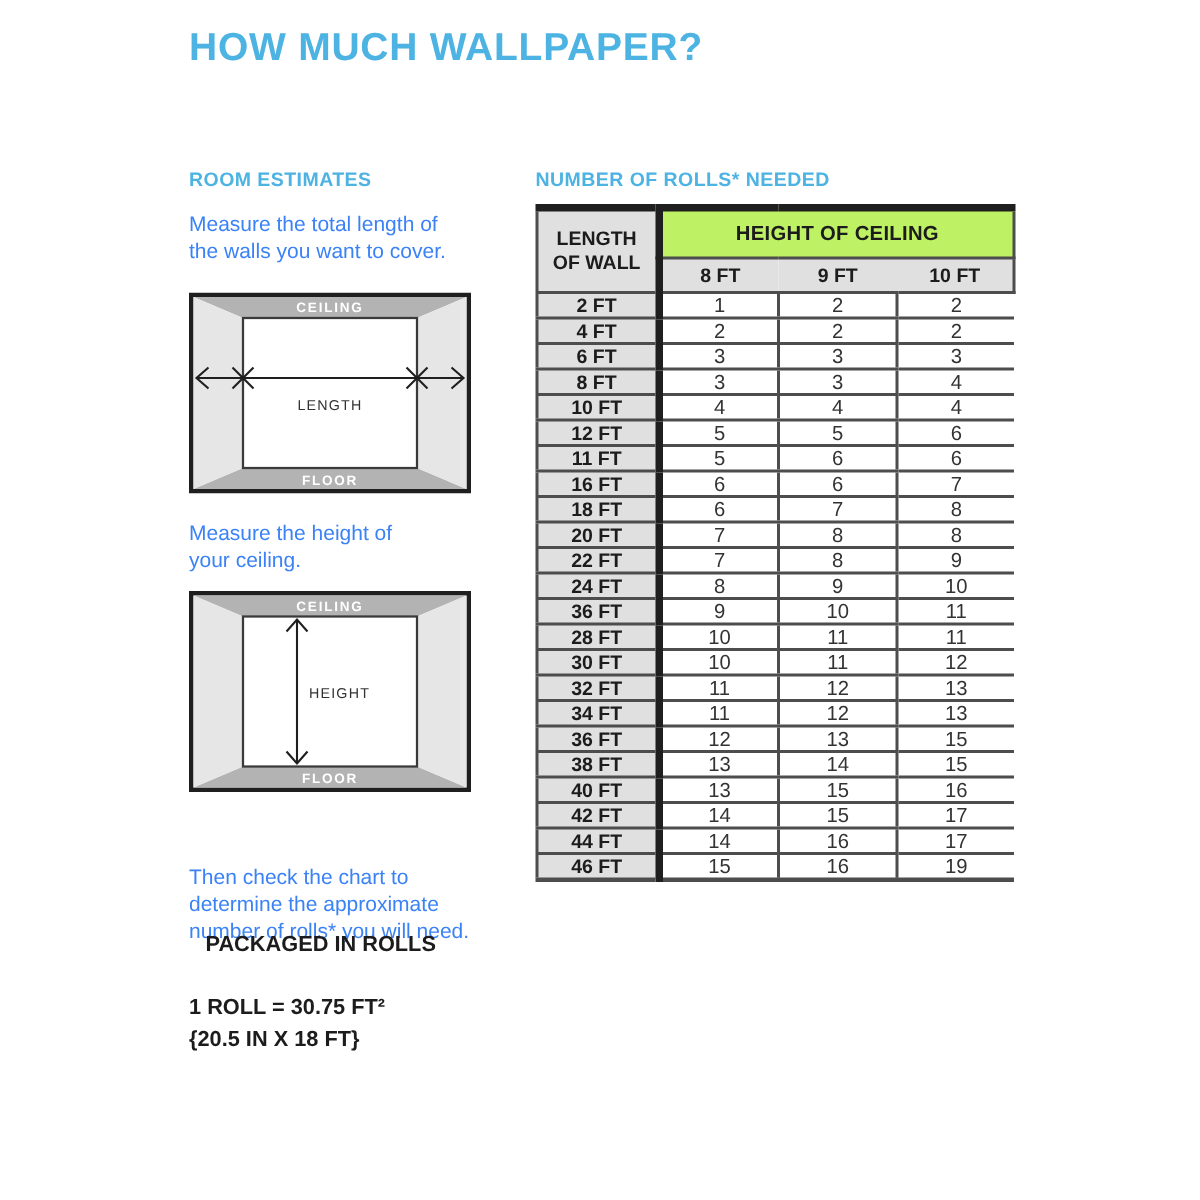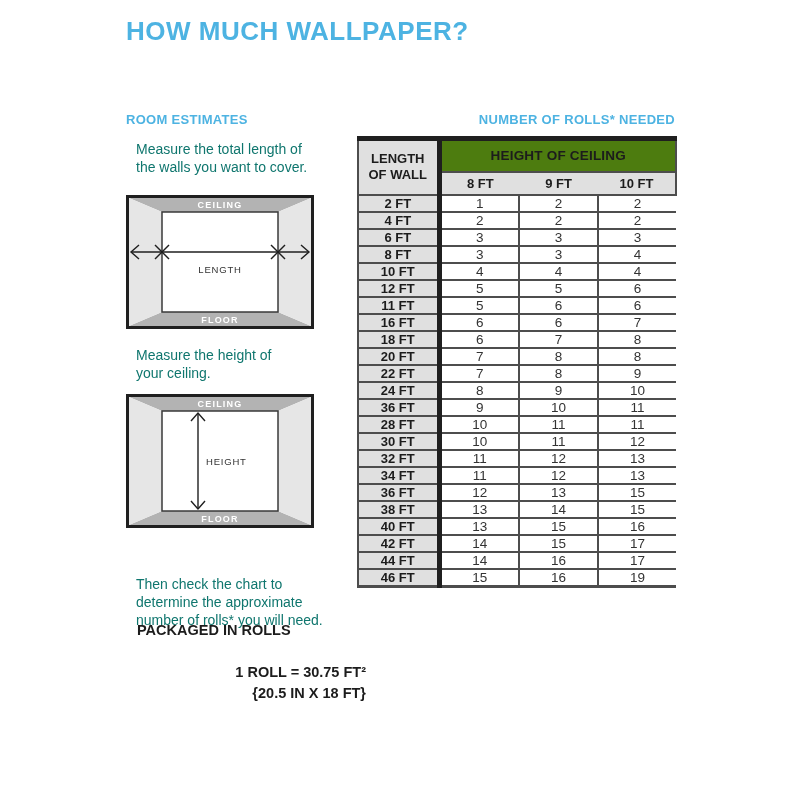--- a/index.html
+++ b/index.html
@@ -10,60 +10,60 @@
     position: absolute; left: 126px; top: 16px;
     font-size: 26px; font-weight: bold; color: #4db3e2; letter-spacing: 0.5px;
   }
 
   
   .section-heading {
     position: absolute; left: 126px; top: 112px;
     font-size: 13px; font-weight: bold; color: #4db3e2; letter-spacing: 0.3px; text-align: right;
   }
   .step {
-    position: absolute; left: 136px; width: 240px;
-    font-size: 14px; line-height: 18px; color: #0f766e; white-space: pre-line;
+    position: absolute; left: 126px; width: 240px;
+    font-size: 14px; line-height: 18px; color: #3b82f6; white-space: pre-line;
   }
   .step-1 { top: 140px; }
   .step-2 { top: 346px; }
   .step-3 { top: 546px; margin-top: 29px; }
   .room-svg { position: absolute; left: 126px; width: 188px; height: 134px; }
   .room-svg-1 { top: 195px; }
   .room-svg-2 { top: 394px; }
   .note {
     position: absolute; left: 126px; width: 240px;
     font-size: 14.5px; font-weight: bold; color: #1c1c1c; line-height: 21px;
   }
   .note-1 { top: 620px; }
-  .note-2 { top: 662px; text-align: right; }
+  .note-2 { top: 662px; }
   .note .indent { padding-left: 11px; display: block; }
   .note span { display: block; }
 
   
   .table-heading {
     position: absolute; left: 357px; top: 112px; width: 318px;
-    font-size: 13px; font-weight: bold; color: #4db3e2; text-align: right; letter-spacing: 0.3px;
+    font-size: 13px; font-weight: bold; color: #4db3e2; text-align: left; letter-spacing: 0.3px;
   }
   .table-wrap { position: absolute; left: 357px; top: 136px; }
   table.rolls-table {
     border-collapse: collapse; table-layout: fixed; width: 318px;
     border-top: 5px solid #1f1f1f;
     border-left: 2px solid #4d4d4d;
     border-bottom: 3px solid #4d4d4d;
   }
   .rolls-table th, .rolls-table td {
     text-align: center; vertical-align: middle;
     border-bottom: 2px solid #4d4d4d;
   }
   th.wall-header {
     background: #e0e0e0; border-right: 5px solid #1f1f1f;
     font-size: 13px; line-height: 16px; color: #1c1c1c; white-space: pre-line;
   }
   th.ceiling-header {
-    background: #4d7c0f; height: 33px; font-size: 13.5px; color: #1c1c1c;
+    background: #bef264; height: 33px; font-size: 13.5px; color: #1c1c1c;
     border-right: 2px solid #4d4d4d; letter-spacing: 0.2px;
   }
   th.sub-header { background: #e0e0e0; height: 23px; font-size: 13px; color: #1c1c1c; }
   th.sub-header.last { border-right: 2px solid #4d4d4d; }
   td.wall-cell {
     background: #e0e0e0; border-right: 5px solid #1f1f1f;
     font-weight: bold; font-size: 13px; color: #1c1c1c; height: 15px;
   }
   td.val { font-size: 13.5px; color: #333333; }
   td.val + td.val { border-left: 2px solid #4d4d4d; }

